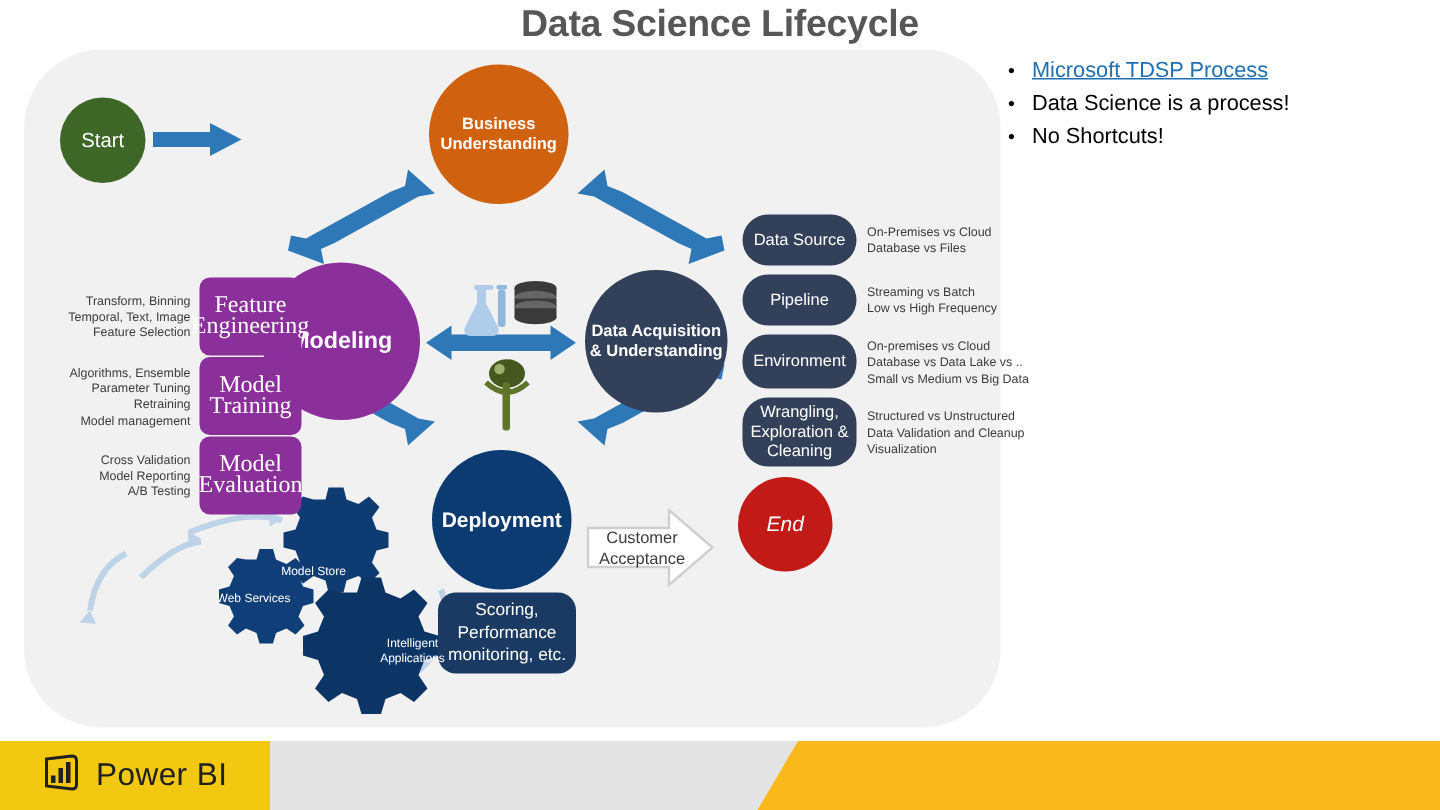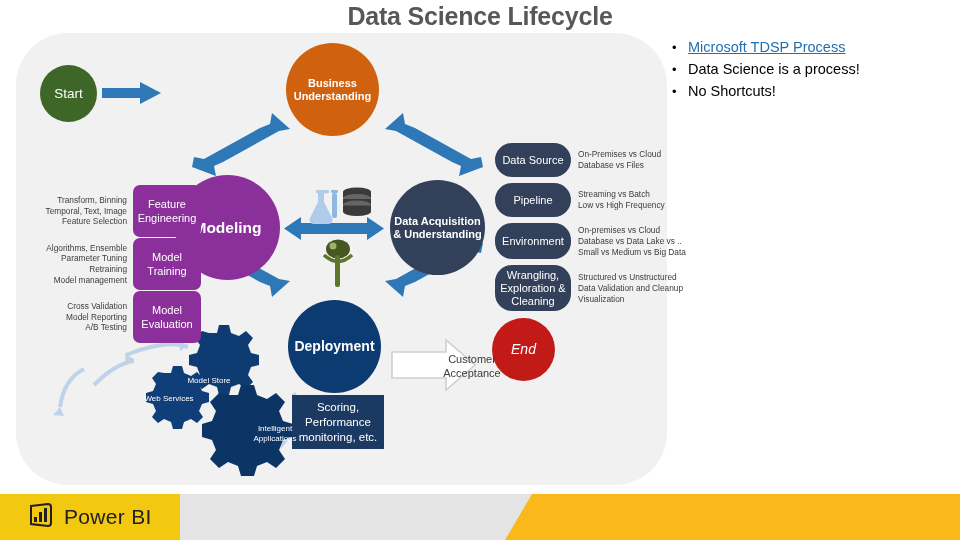--- a/index.html
+++ b/index.html
@@ -130,26 +130,27 @@
     line-height: 10.6px;
     color: #3C3C3C;
     padding-right: 6px;
     width: 108px;
   }
   .purple-box {
     width: 68px;
     border-radius: 7px;
     background: #8B2F9B;
     color: #fff;
-    font-size: 11px;
+    font-size: 16px;
     line-height: 14px;
     text-align: center;
     display: flex;
     align-items: center;
     justify-content: center;
+    font-family: Liberation Serif, serif;
   }
   #group-feature   { left: 3px;  top: 152px; }
   #group-training  { left: 3px;  top: 205px; }
   #group-eval      { left: 3px;  top: 258px; }
   #group-feature  .purple-box { height: 52px; }
   #group-training .purple-box { height: 52px; }
   #group-eval     .purple-box { height: 52px; }
 
   
   .right-group {
@@ -184,21 +185,21 @@
   #group-datasource  .navy-box { height: 34px; }
   #group-pipeline    .navy-box { height: 34px; }
   #group-environment .navy-box { height: 36px; }
   #group-wrangling   .navy-box { height: 46px; }
 
   
   #box-scoring {
     position: absolute;
     left: 276px; top: 362px;
     width: 92px; height: 54px;
-    border-radius: 0;
+    border-radius: 12px;
     background: #1B3A63;
     color: #fff;
     font-size: 11.5px;
     line-height: 15px;
     text-align: center;
     display: flex;
     align-items: center;
     justify-content: center;
   }
 
@@ -207,21 +208,20 @@
     position: absolute;
     left: 375px; top: 305px;
     width: 86px; height: 55px;
     color: #3C3C3C;
     font-size: 11px;
     line-height: 14px;
     display: flex;
     align-items: center;
     justify-content: center;
     text-align: center;
-    margin-left: 44px;
   }
   #shape-customer .chev-label {
     position: relative;
     padding-right: 12px;
   }
 
   
   .gear-label {
     position: absolute;
     color: #ffffff;

